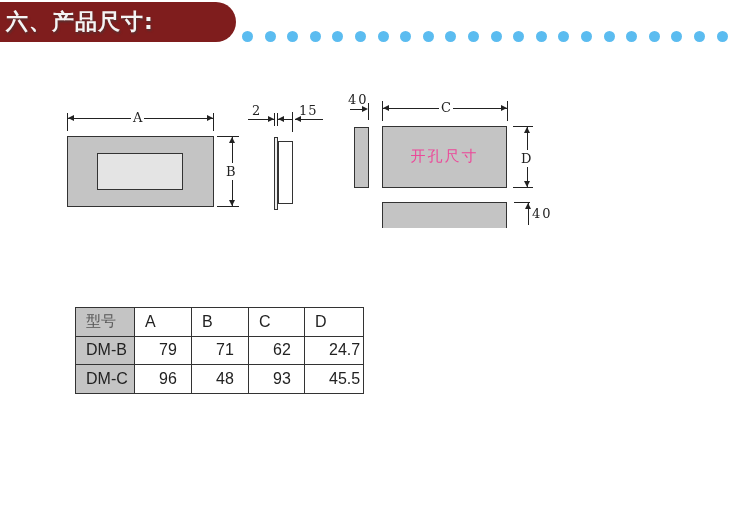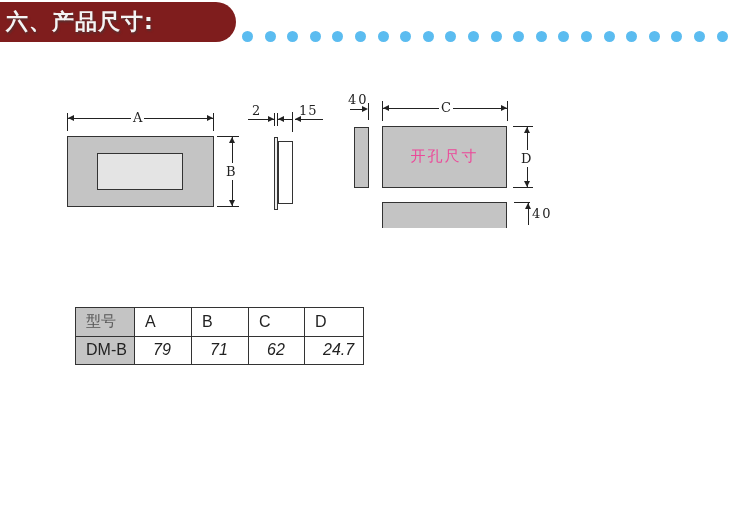--- a/index.html
+++ b/index.html
@@ -46,21 +46,21 @@
     font-family: "Liberation Sans", sans-serif; font-size: 16px; color: #222;
   }
   table.dims td {
     border: 1px solid #333; height: 28.5px; padding: 0 0 0 10px; vertical-align: middle;
   }
   table.dims td.model { background: #c4c4c4; width: 59px; }
   table.dims td.c1 { width: 57px; }
   table.dims td.c2 { width: 57px; }
   table.dims td.c3 { width: 56px; }
   table.dims td.c4 { width: 59px; }
-  table.dims td.num { padding-left: 18px; font-style: italic; }
+  table.dims td.num { padding-left: 24px; }
   table.dims td.hdr-model { color: #555; font-family: "DejaVu Sans", sans-serif; font-size: 15px; }
 </style>
 </head>
 <body>
 
 <div class="banner" style="background: #7f1d1d;">
   <span class="banner-title">六、产品尺寸:</span>
 </div>
 <div class="dots" id="dots">
     <div class="dot" style="left: 4px; background: rgb(91, 188, 240);"></div>
@@ -163,14 +163,21 @@
     <td class="c3">C</td>
     <td class="c4">D</td>
   </tr>
   <tr>
     <td class="model">DM-B</td>
     <td class="c1 num">79</td>
     <td class="c2 num">71</td>
     <td class="c3 num">62</td>
     <td class="c4 num">24.7</td>
   </tr>
+  <tr>
+    <td class="model">DM-C</td>
+    <td class="c1 num">96</td>
+    <td class="c2 num">48</td>
+    <td class="c3 num">93</td>
+    <td class="c4 num">45.5</td>
+  </tr>
 </tbody>
   </table>
 
 </body></html>

